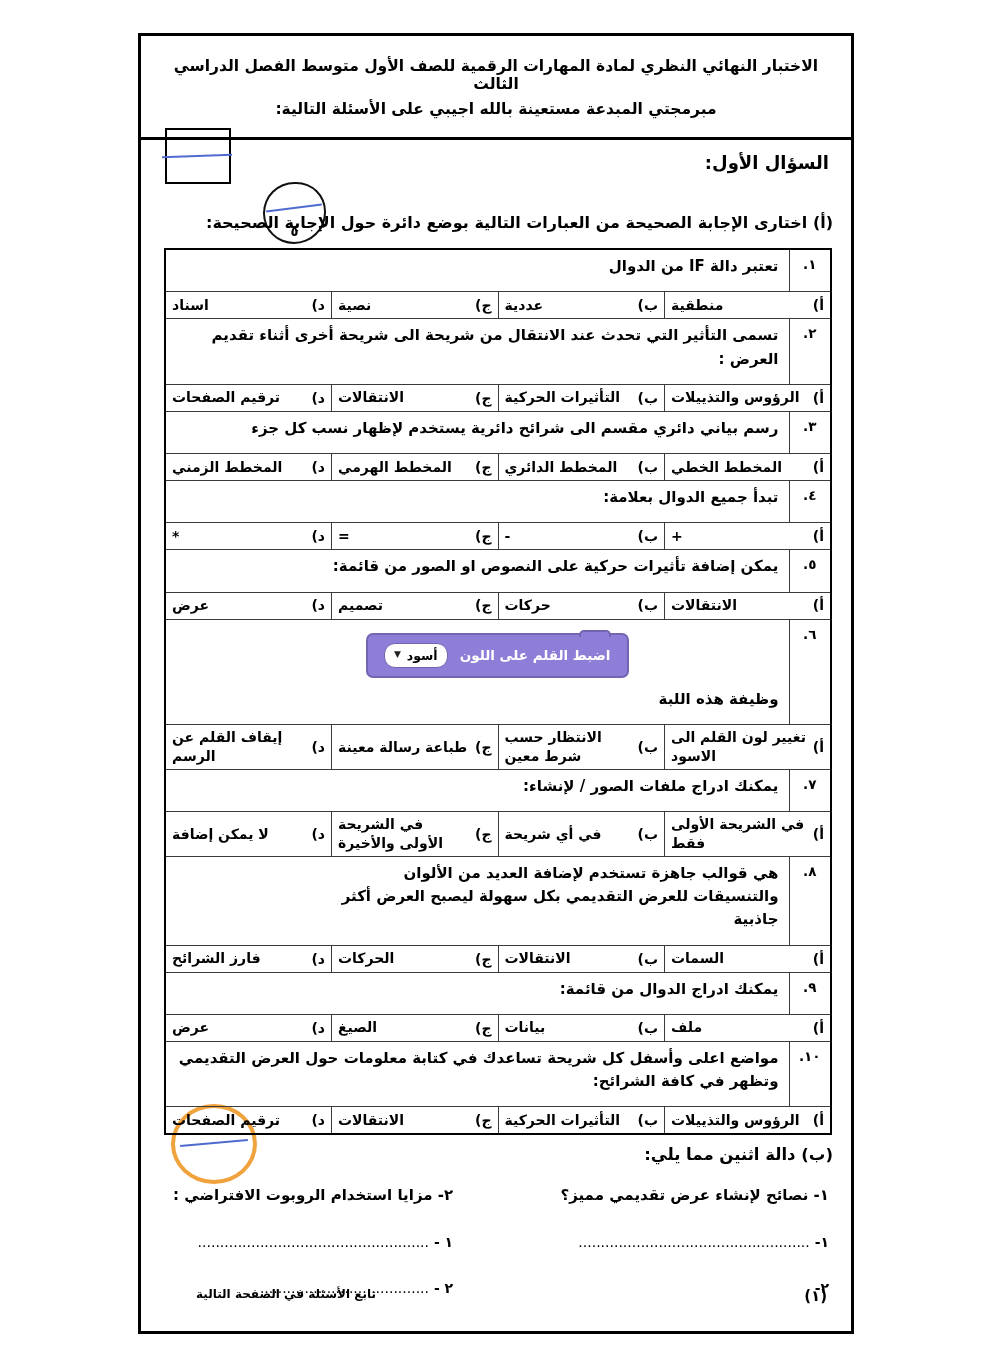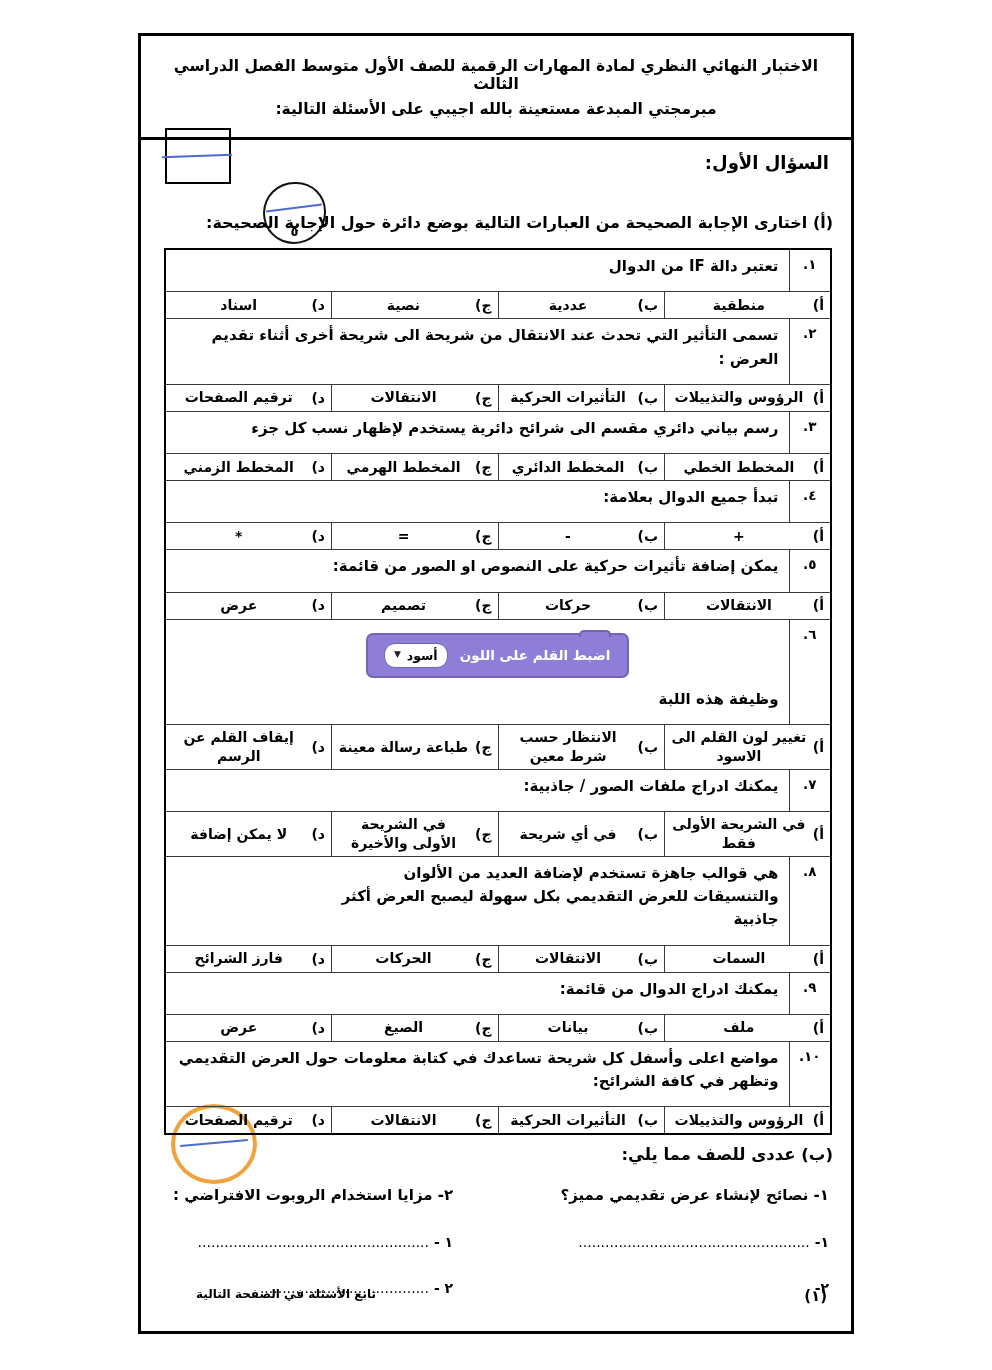--- a/index.html
+++ b/index.html
@@ -14,21 +14,21 @@
   .u{text-underline-offset:5px}
   .instruction{margin-top:40px;font-size:16px;padding-right:2px}
   table.mcq{width:calc(100% - 10px);margin:16px 3px 0;border-collapse:collapse;border:2px solid #000;table-layout:fixed;font-size:14.5px}
   table.mcq td{border:1px solid #3a3a3a}
   td.qnum{text-align:center;vertical-align:top;padding-top:6px;font-size:13.5px}
   td.qtext{vertical-align:top;padding:5px 10px 13px;font-size:15px;line-height:1.55}
   td.qtext.pad-left{padding-left:170px}
   tr.orow td{padding:3px 6px;height:27px;font-size:14px}
   .opt{display:flex;align-items:center;gap:6px}
   .opt .letter{white-space:nowrap}
-  .opt .otext{flex:1;text-align:center;line-height:1.35}
+  .opt .otext{flex:1;text-align:left;line-height:1.35}
   
   .scratch-wrap{display:flex;justify-content:flex-start;margin:8px 150px 0 0}
   .scratch-block{display:inline-flex;align-items:center;gap:12px;background:#8f7ed8;border:2px solid #7464b2;border-radius:7px;padding:8px 16px;color:#fff;font-size:13.5px;position:relative}
   .scratch-block::before{content:"";position:absolute;top:-5px;right:16px;width:28px;height:5px;background:#8f7ed8;border:2px solid #7464b2;border-bottom:none;border-radius:5px 5px 0 0}
   .block-dropdown{background:#fff;color:#000;border-radius:11px;padding:2px 9px;display:inline-flex;align-items:center;gap:6px;font-size:12.5px;border:1px solid #7464b2}
   .dd-arrow{font-size:9px;color:#222}
   .q6-caption{margin-top:10px;font-size:15px}
   
   .part-b-title{margin-top:10px;font-size:16.5px;padding-right:2px}
   .pb-cols{display:flex;margin-top:22px}
@@ -278,21 +278,21 @@
             <td>
                 <div class="opt">
                   <span class="letter">د)</span>
                   <span class="otext">إيقاف القلم عن الرسم</span>
                 </div>
               </td>
           </tr>
 
           <tr class="qrow">
             <td class="qnum">٧.</td>
-            <td class="qtext" colspan="4">يمكنك ادراج ملفات الصور / جاذبية:</td>
+            <td class="qtext" colspan="4">يمكنك ادراج ملفات الصور / لإنشاء:</td>
           </tr>
           <tr class="orow">
             <td colspan="2">
                 <div class="opt">
                   <span class="letter">أ)</span>
                   <span class="otext">في الشريحة الأولى فقط</span>
                 </div>
               </td>
             <td>
                 <div class="opt">
@@ -403,21 +403,21 @@
                 <div class="opt">
                   <span class="letter">د)</span>
                   <span class="otext">ترقيم الصفحات</span>
                 </div>
               </td>
           </tr>
 
         </tbody>
       </table>
 
-      <div class="part-b-title"><span class="u">(ب) عددى للصف مما يلي:</span></div>
+      <div class="part-b-title"><span class="u">(ب) دالة اثنين مما يلي:</span></div>
 
       <div class="pb-cols">
         <div class="pb-col c-right">
           <div class="pb-prompt">١-  نصائح لإنشاء عرض تقديمي مميز؟</div>
           <div class="ans-line"><span class="ans-num">١-</span> <span class="dots">....................................................</span></div>
           <div class="ans-line"><span class="ans-num">٢-</span> <span class="dots"></span></div>
         </div>
         <div class="pb-col c-left">
           <div class="pb-prompt">٢- مزايا استخدام الروبوت الافتراضي :</div>
           <div class="ans-line"><span class="ans-num">١ -</span> <span class="dots">....................................................</span></div>

